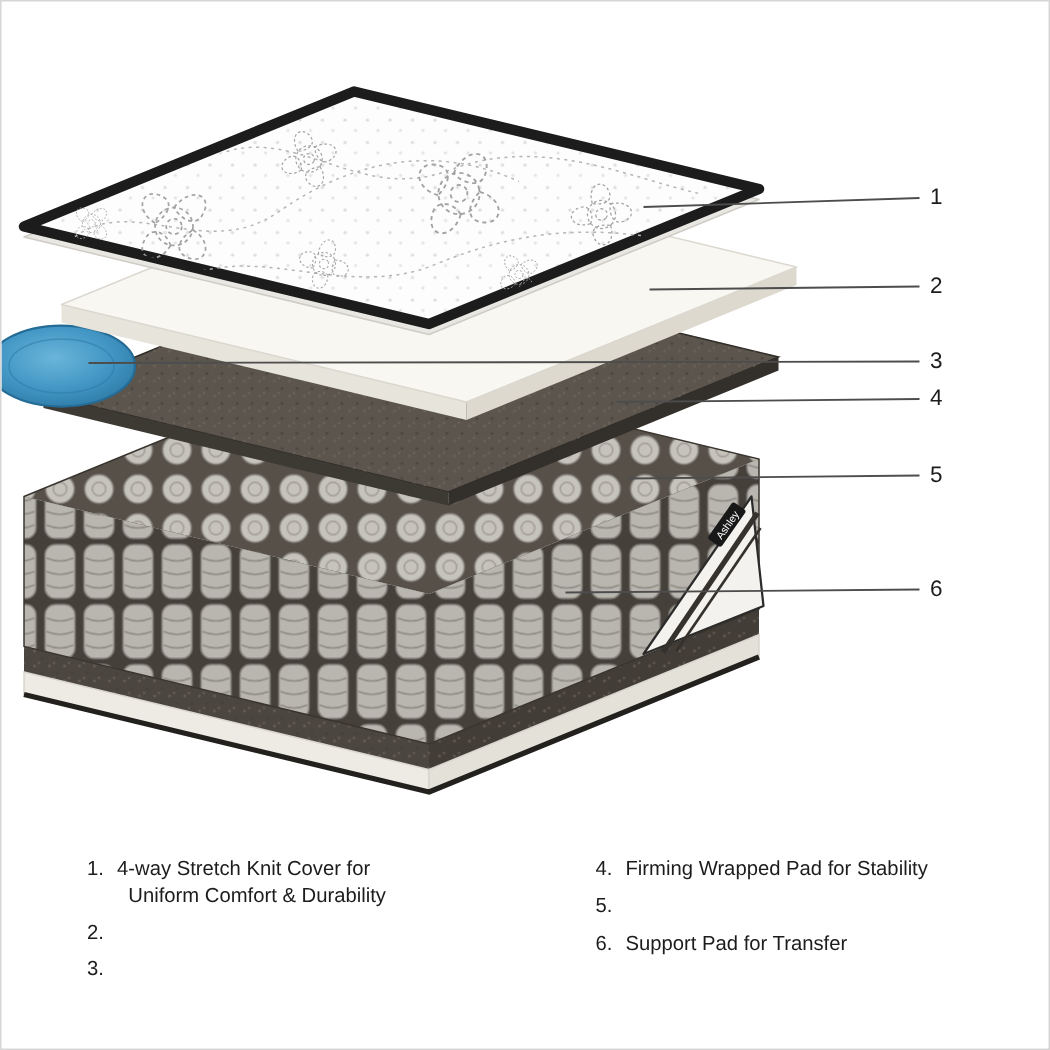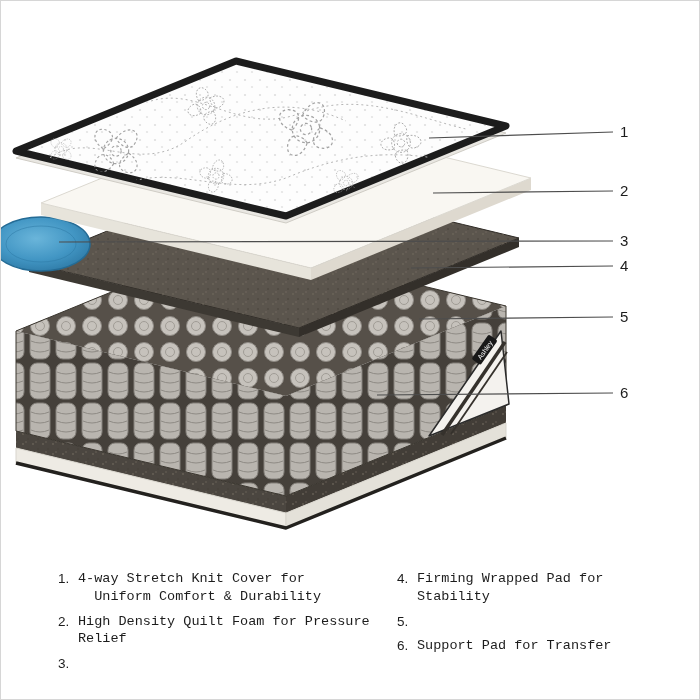--- a/index.html
+++ b/index.html
@@ -15,21 +15,21 @@
     color:#1c1c1c;text-align:left;
   }
   .legend{
     position:absolute;left:57px;top:569px;right:30px;
     display:grid;grid-template-columns:329px auto;column-gap:10px;
   }
   .legend-item{
     display:flex;margin-bottom:7px;font-size:13.5px;line-height:1.32;
   }
   .li-num{flex:0 0 20px;}
-  .li-text{white-space:pre-wrap;font-family:Liberation Mono, monospace;}
+  .li-text{white-space:pre-wrap;}
 </style>
 </head>
 <body>
 
 <div class="canvas">
 
   <svg class="figure-svg" width="700" height="545" viewBox="0 0 700 545">
     <defs>
       <pattern id="quiltDots" width="15" height="15" patternUnits="userSpaceOnUse">
         <rect width="15" height="15" fill="#fdfdfd"></rect>
@@ -154,21 +154,20 @@
 
   <div class="legend">
     <div class="legend-col">
       <div class="legend-item">
         <span class="li-num">1.</span>
         <span class="li-text">4-way Stretch Knit Cover for
   Uniform Comfort &amp; Durability</span>
       </div>
       <div class="legend-item">
         <span class="li-num">2.</span>
-        <span class="li-text">High Density Quilt Foam for Pressure Relief</span>
       </div>
       <div class="legend-item">
         <span class="li-num">3.</span>
       </div>
     </div>
     <div class="legend-col">
       <div class="legend-item">
         <span class="li-num">4.</span>
         <span class="li-text">Firming Wrapped Pad for Stability</span>
       </div>

